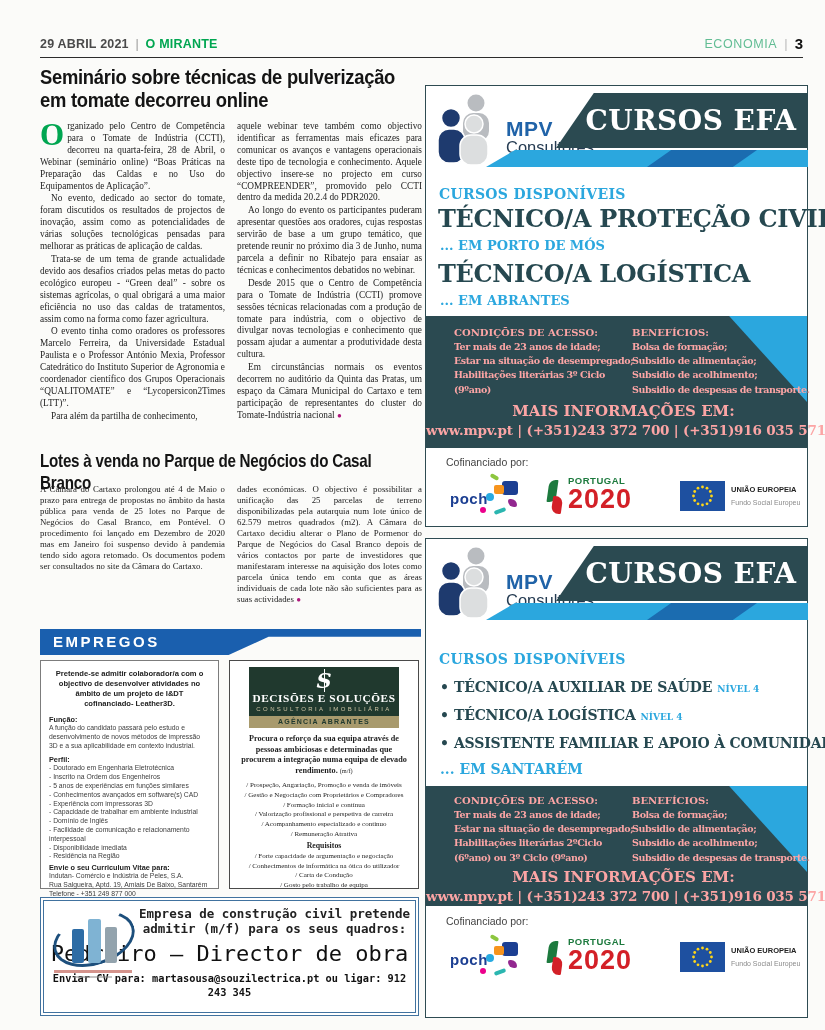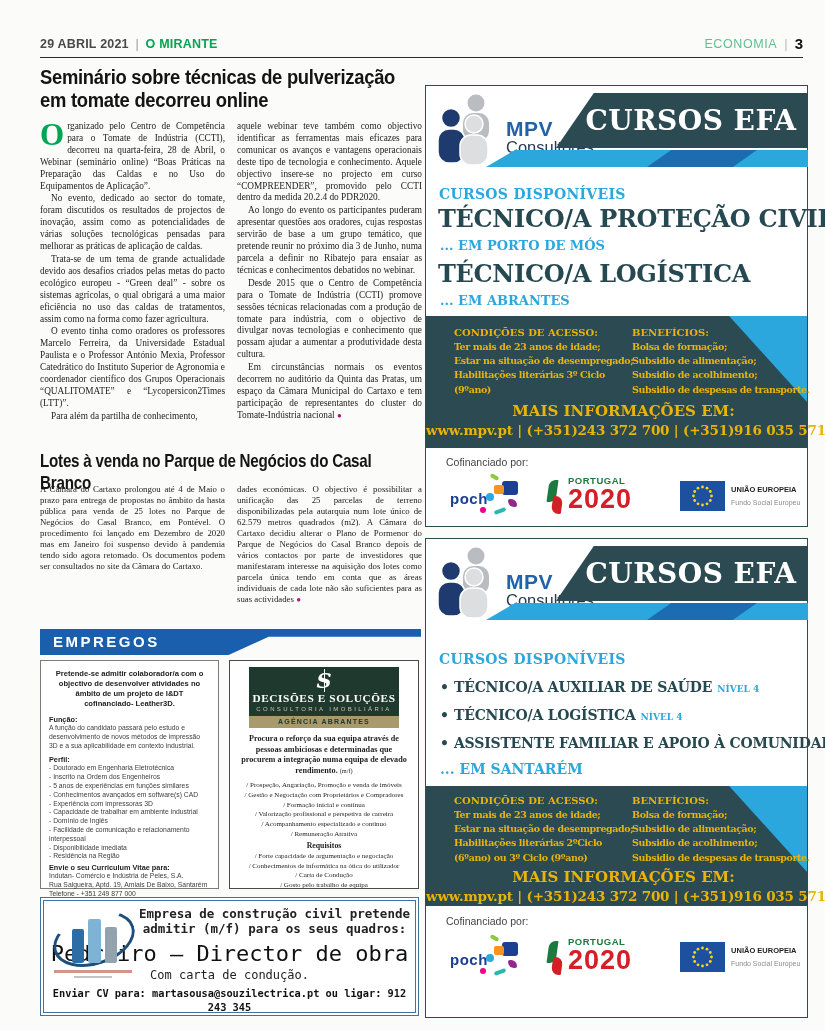--- a/index.html
+++ b/index.html
@@ -74,21 +74,21 @@
   .mpv-brand { position:absolute; left:80px; top:32px; font-family:"Liberation Sans", sans-serif; }
   .mpv-brand .b1 { font:700 21px/21px "Liberation Sans", sans-serif; color:#2063a8; letter-spacing:.5px; }
   .mpv-brand .b2 { font:400 16.5px/17px "Liberation Sans", sans-serif; color:#253b52; }
   .efa { position:absolute; right:-1px; top:7px; width:252px; height:55px; background:#2b4a51; clip-path:polygon(15% 0,100% 0,100% 100%,0 100%); display:flex; align-items:center; justify-content:center; }
   .efa span { font:700 28px "DejaVu Serif", serif; color:#fff; letter-spacing:.5px; padding-left:18px; }
   .ribbon { position:absolute; top:64px; right:-1px; width:322px; height:17px; background:#2ba7de; clip-path:polygon(9% 0,100% 0,100% 100%,0 100%); }
   .ribbon-d { position:absolute; top:64px; right:50px; width:110px; height:17px; background:#1b6cb0; clip-path:polygon(22% 0,100% 0,78% 100%,0 100%); }
   .avail { position:absolute; left:13px; font:700 14px "DejaVu Serif", serif; color:#2ba7de; letter-spacing:.3px; }
   .course { position:absolute; left:12px; font:700 24px/26px "DejaVu Serif", serif; color:#264850; letter-spacing:-.3px; white-space:nowrap; }
   .loc { position:absolute; left:14px; font:700 13px "DejaVu Serif", serif; color:#2ba7de; }
-  .dark { position:absolute; left:0; right:0; background:#2b4a51; color:#eab308; font-family:"DejaVu Serif", serif; }
+  .dark { position:absolute; left:0; right:0; background:#2b4a51; color:#fca5a5; font-family:"DejaVu Serif", serif; }
   .wedge { position:absolute; right:0; top:0; width:95px; height:86px; background:#2ba7de; clip-path:polygon(18% 0,100% 0,100% 100%); }
   .dcols { display:flex; padding:9px 0 0 28px; position:relative; z-index:1; }
   .dc1 { width:178px; } .dc2 { width:170px; }
   .dlab { font:700 10px/15px "DejaVu Serif", serif; }
   .dln { font:700 9.5px/14.2px "DejaVu Serif", serif; letter-spacing:-.4px; white-space:nowrap; }
   .more { position:relative; z-index:1; text-align:center; font:700 15px/19px "DejaVu Serif", serif; margin-top:5px;margin-left:14px; }
   .mcontact { position:relative; z-index:1; text-align:center; font:700 13.5px/18px "DejaVu Serif", serif; letter-spacing:-.2px; white-space:nowrap; }
   .cofin { position:absolute; left:20px; font:400 10.5px "Liberation Sans", sans-serif; color:#444; }
   .logos { position:absolute; left:24px; right:8px; display:flex; align-items:center; gap:24px; height:52px; }
   
@@ -212,21 +212,20 @@
     <div class="swoosh"></div>
     <div class="bldg" style="left:22px;width:12px;height:34px;background:#2d6ca5;"></div>
     <div class="bldg" style="left:38px;width:13px;height:44px;background:#7fb3d3;"></div>
     <div class="bldg" style="left:55px;width:12px;height:36px;background:#93a3ad;"></div>
     <div class="c-cap"></div>
     <div class="c-cap2"></div>
   </div>
   <div class="c-l1">Empresa de construção civil pretende</div>
   <div class="c-l1">admitir (m/f) para os seus quadros:</div>
   <div class="c-title">Pedreiro – Director de obra</div>
-  <div class="c-sub">Com carta de condução.</div>
   <div class="c-contact">Enviar CV para: martasousa@souzilectrica.pt ou ligar: 912 243 345</div>
 </div>
 
 <div class="mpv" id="mpv1">
   <div class="mpv-head">
     <svg class="people" width="64" height="74" viewBox="0 0 64 74">
       <circle cx="40" cy="11" r="8.5" fill="#b9bcc0"></circle>
         <rect x="27" y="21" width="26" height="28" rx="10" fill="#b9bcc0"></rect>
       <circle cx="15" cy="26" r="9.5" fill="#1e3a6e" stroke="#fff" stroke-width="1.5"></circle>
         <rect x="2" y="37" width="27" height="34" rx="11" fill="#1e3a6e" stroke="#fff" stroke-width="1.5"></rect>

